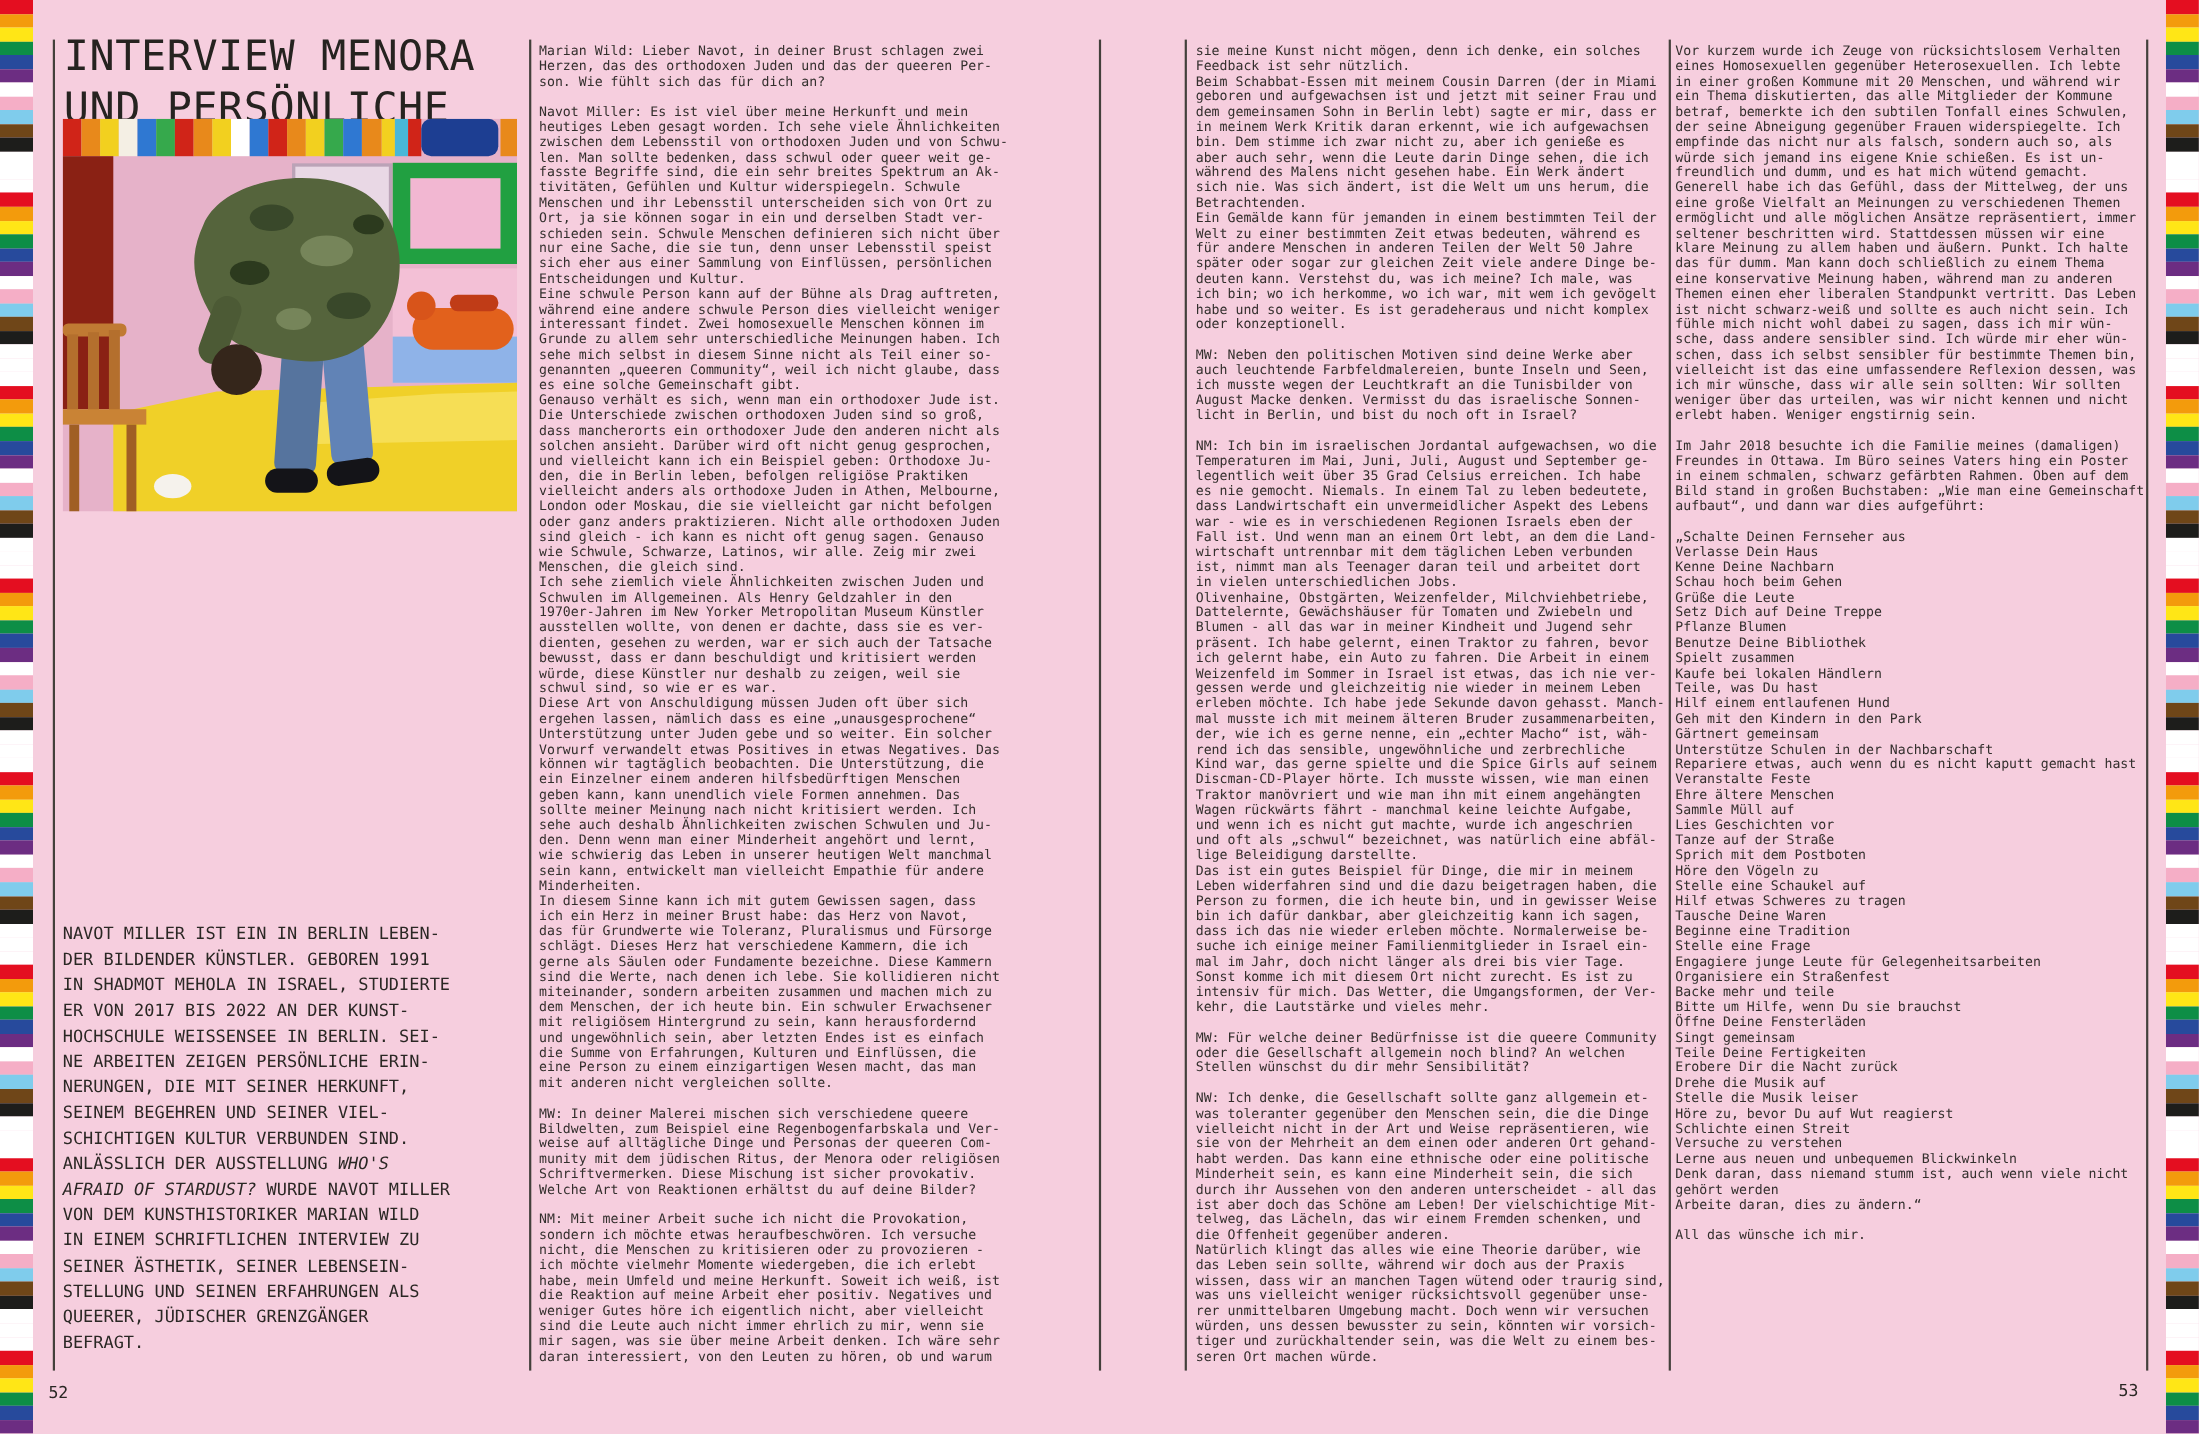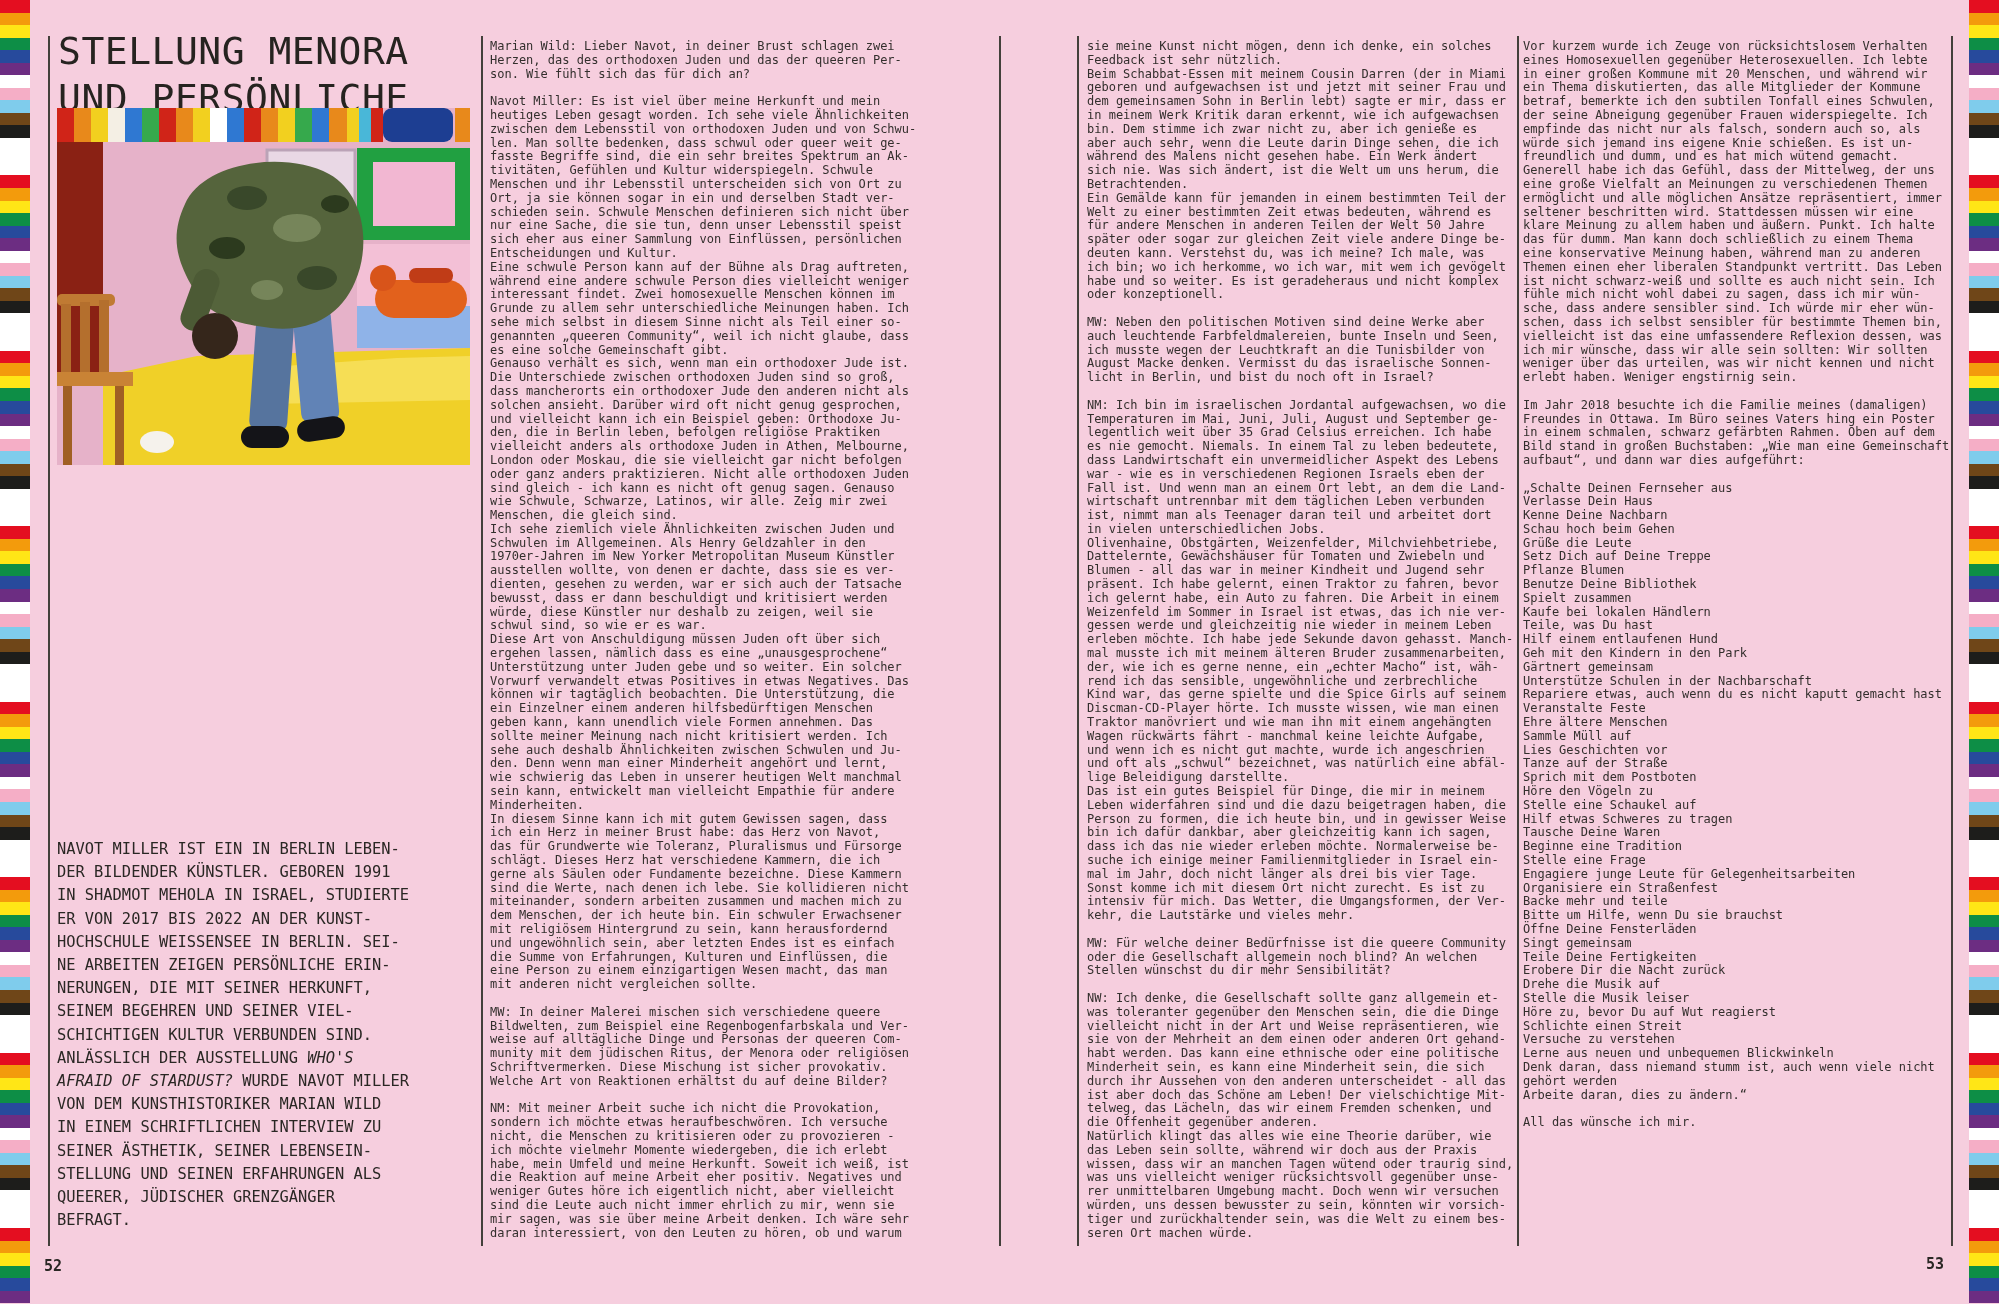--- a/index.html
+++ b/index.html
@@ -29,21 +29,21 @@
     font-size:15.4px;line-height:23.2px;white-space:pre;color:#2a2724;
   }
   .intro i{font-style:italic;}
   .col{
     position:absolute;top:40px;width:445px;
     font-size:12px;line-height:13.8px;white-space:pre;color:#332f2d;
   }
   .col.a{left:490px;}
   .col.b{left:1087px;}
   .col.c{left:1523px;}
-  .pagenum{position:absolute;font-size:15px;font-weight:bold;color:#2a2724;}
+  .pagenum{position:absolute;font-size:15px;font-weight:normal;color:#2a2724;}
   .pagenum.left{left:44px;top:1257px;}
   .pagenum.right{left:1926px;top:1255px;}
 </style>
 </head>
 <body>
 
 <div class="stripes left">
     <div style="height: 12.54px; flex: 0 0 auto; background: rgb(228, 14, 32);"></div>
     <div style="height: 12.54px; flex: 0 0 auto; background: rgb(243, 155, 12);"></div>
     <div style="height: 12.54px; flex: 0 0 auto; background: rgb(255, 230, 22);"></div>
@@ -256,21 +256,21 @@
     <div style="height: 12.54px; flex: 0 0 auto; background: rgb(108, 45, 130);"></div>
   </div>
 
 <div class="rule r1"></div>
 <div class="rule r2"></div>
 <div class="rule r3"></div>
 <div class="rule r4"></div>
 <div class="rule r5"></div>
 <div class="rule r6"></div>
 
-<h1 class="title"><span>STELLUNG MENORA</span>
+<h1 class="title"><span>INTERVIEW MENORA</span>
 <span>UND PERSÖNLICHE</span></h1>
 
 <svg class="photo" width="413" height="357" viewBox="0 0 413 357" role="img">
   <rect width="413" height="357" fill="#e6b2c9"></rect>
   <g>
     <rect x="0" y="0" width="17" height="34" fill="#d02418"></rect>
     <rect x="17" y="0" width="17" height="34" fill="#e8891b"></rect>
     <rect x="34" y="0" width="17" height="34" fill="#f2d01f"></rect>
     <rect x="51" y="0" width="17" height="34" fill="#f4efe4"></rect>
     <rect x="68" y="0" width="17" height="34" fill="#2f78d2"></rect>

